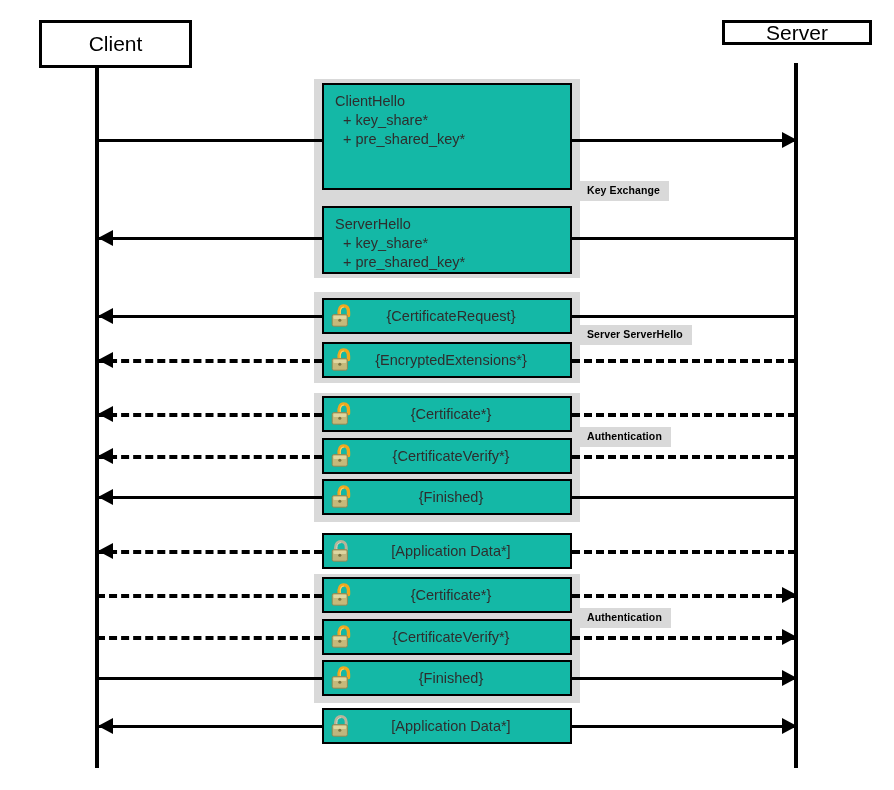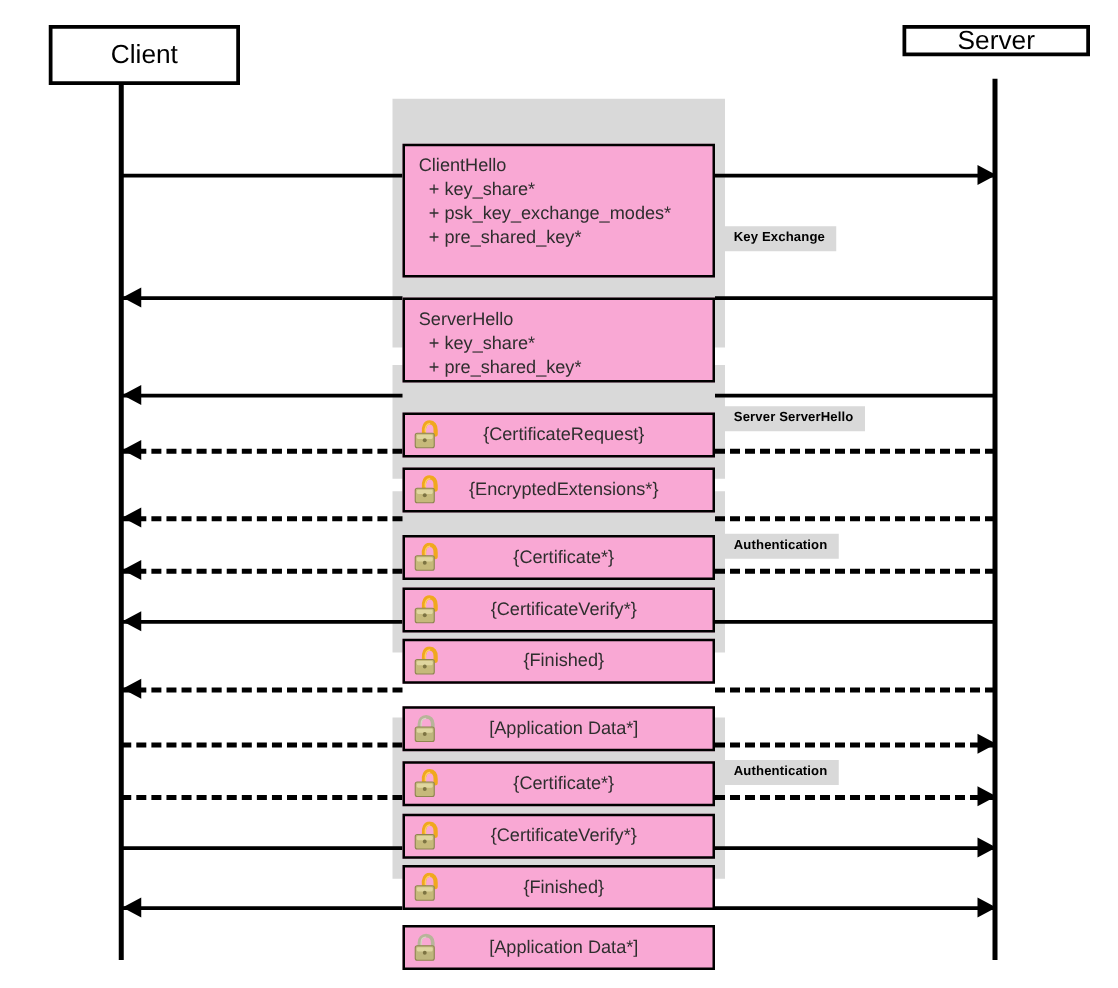--- a/index.html
+++ b/index.html
@@ -84,23 +84,22 @@
     border-top: 8px solid transparent;
     border-bottom: 8px solid transparent;
     border-right: 15px solid #000000;
   }
 
   
   .msg-box {
     position: absolute;
     box-sizing: border-box;
     border: 2.5px solid #000000;
-    background: #f9a8d4;
+    background: #14b8a6;
     z-index: 4;
-    margin-top: 32px;
   }
   .msg-box.multiline {
     padding: 7px 0 7px 11px;
   }
   .msg-box.single {
     display: flex;
     align-items: center;
   }
   .msg-line {
     font-size: 14.5px;
@@ -174,21 +173,20 @@
     <div class="lifeline" style="left: 794px; top: 63px; height: 705px;"></div>
     <div class="actor-box" style="left: 21px; top: 20px; width: 153px; height: 48px; margin-left: 18px;">
       <span>Client</span>
     </div>
     <div class="actor-box" style="left: 722px; top: 20px; width: 150px; height: 25px;">
       <span>Server</span>
     </div>
     <div class="msg-box multiline" style="left: 322px; top: 83px; width: 250px; height: 107px;">
       <div class="msg-line">ClientHello</div>
       <div class="msg-line">  + key_share*</div>
-      <div class="msg-line">  + psk_key_exchange_modes*</div>
       <div class="msg-line">  + pre_shared_key*</div>
     </div>
     <div class="msg-box multiline" style="left: 322px; top: 206px; width: 250px; height: 68px;">
       <div class="msg-line">ServerHello</div>
       <div class="msg-line">  + key_share*</div>
       <div class="msg-line">  + pre_shared_key*</div>
     </div>
     <div class="msg-box single" style="left: 322px; top: 298px; width: 250px; height: 36px;">
       <div class="lock-slot">
         <svg width="22" height="24" viewBox="0 0 22 24" class="lock-icon">

